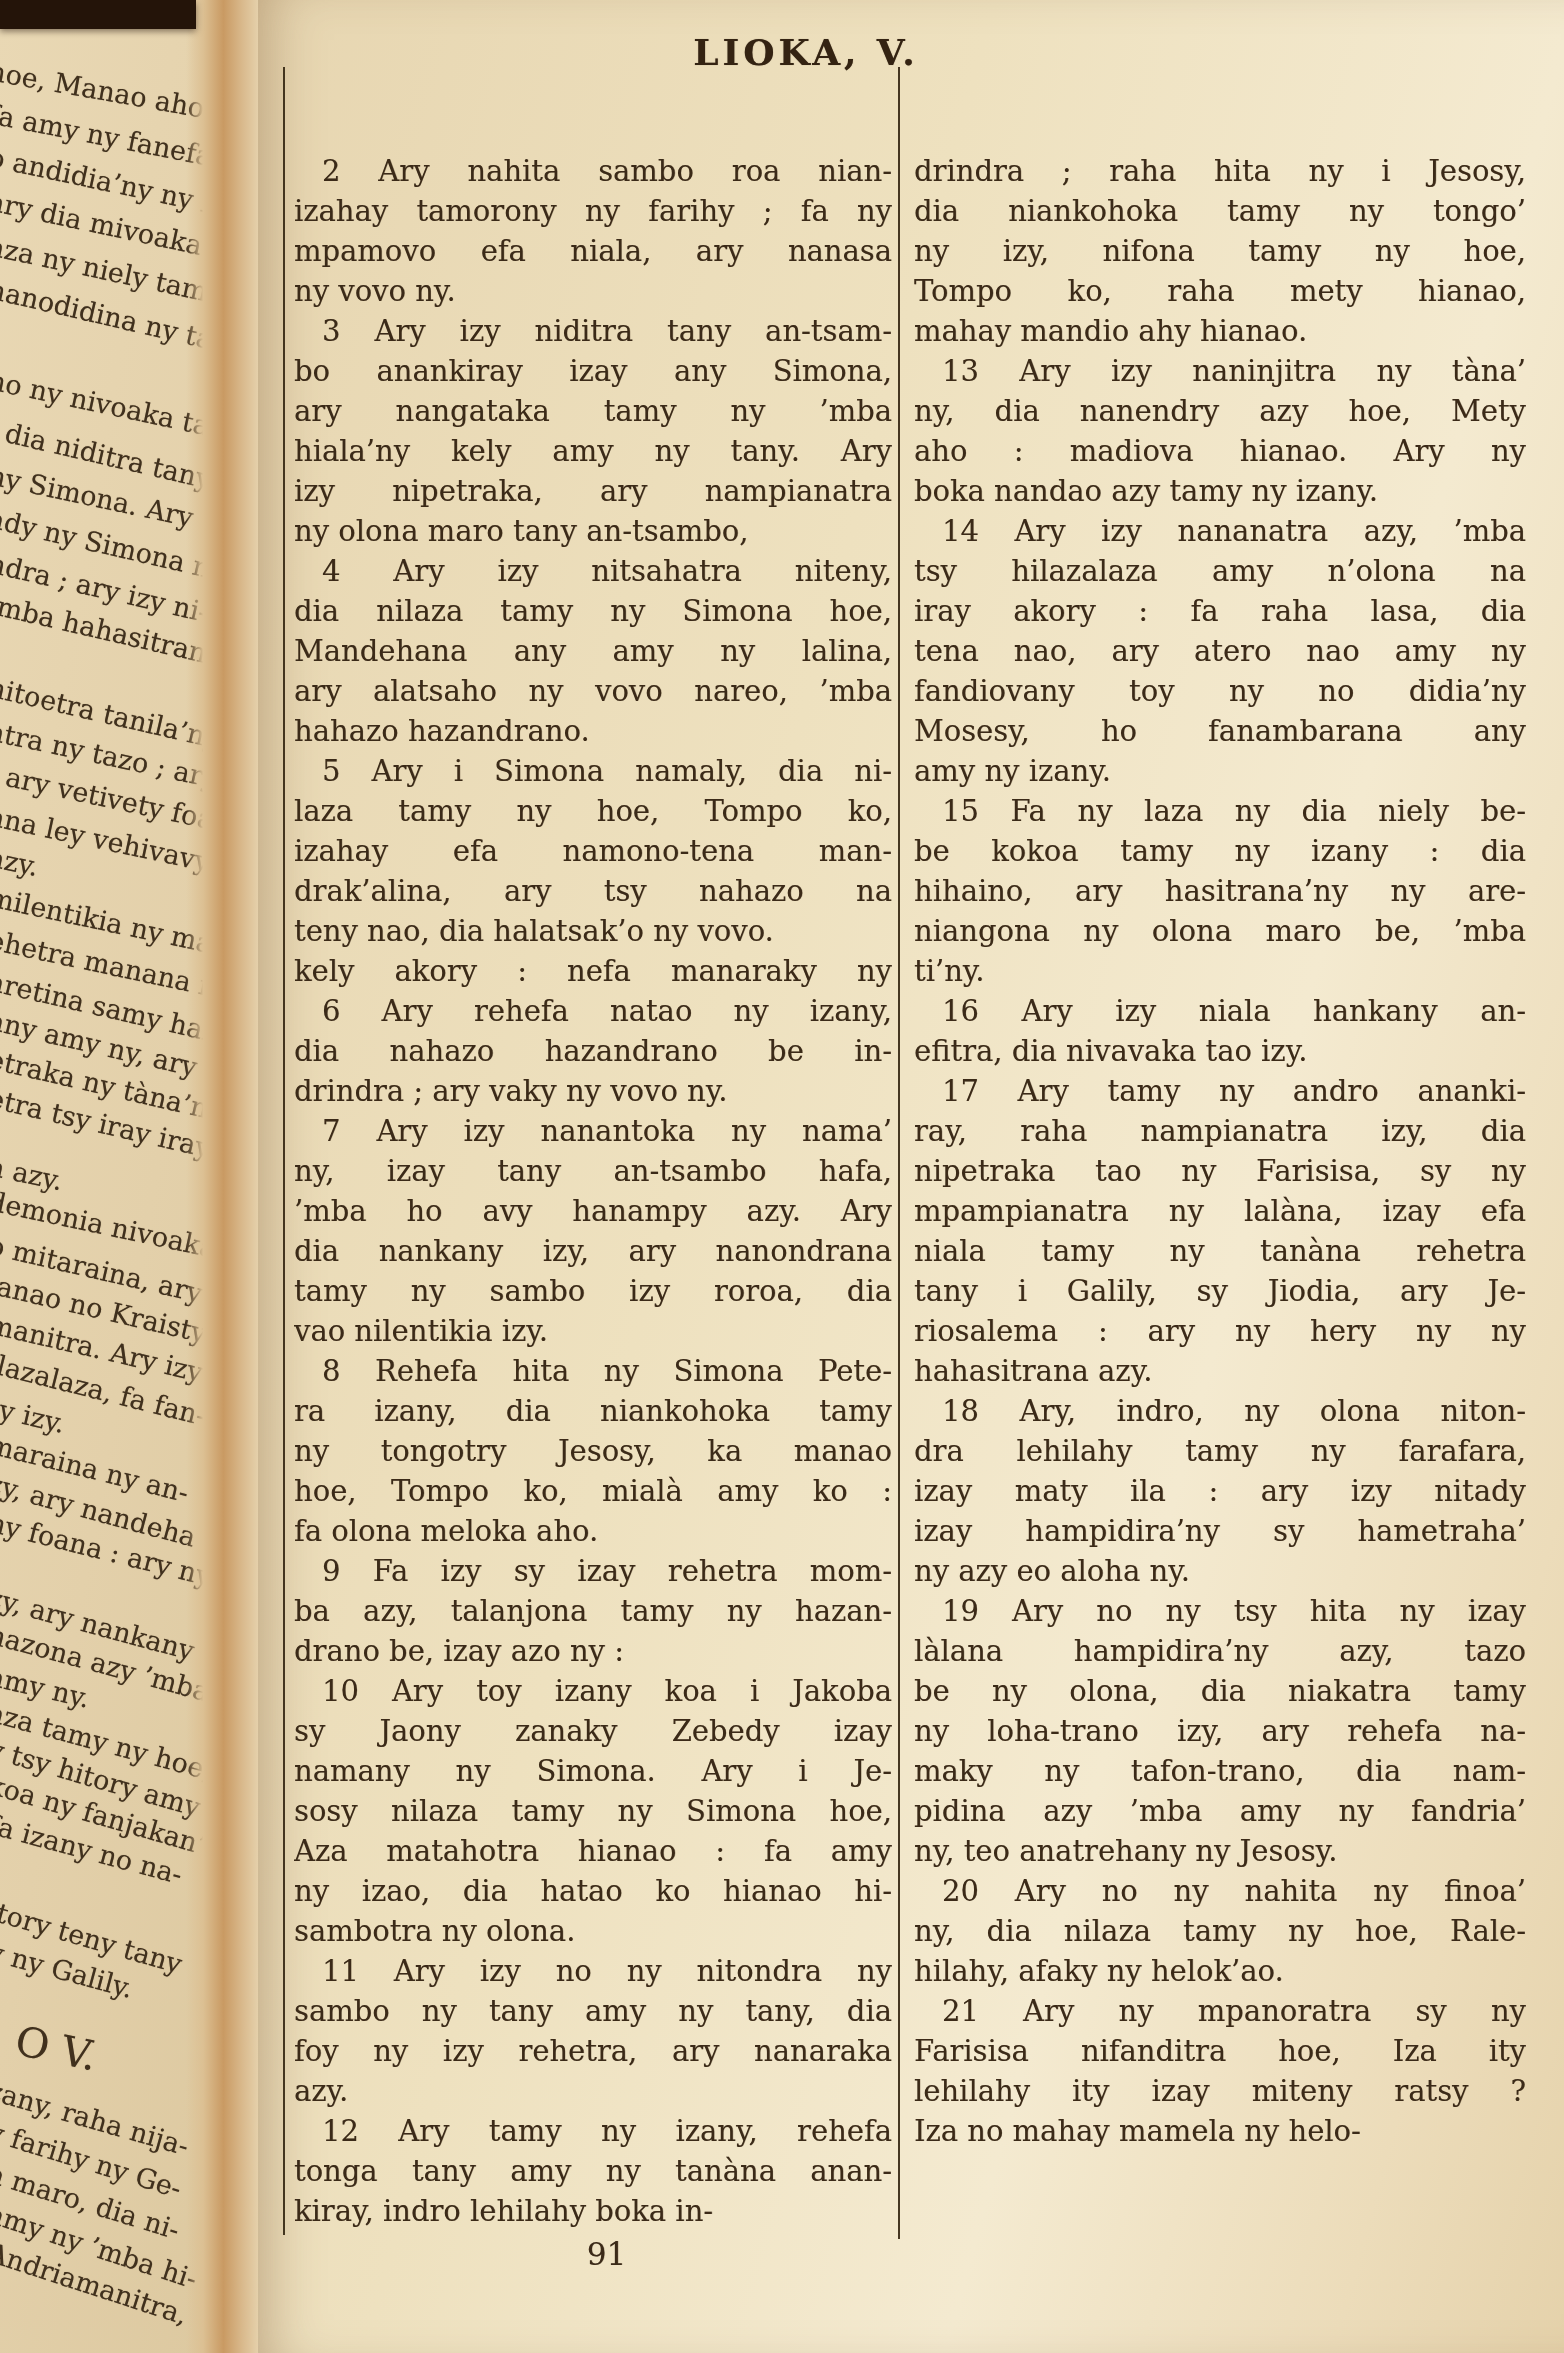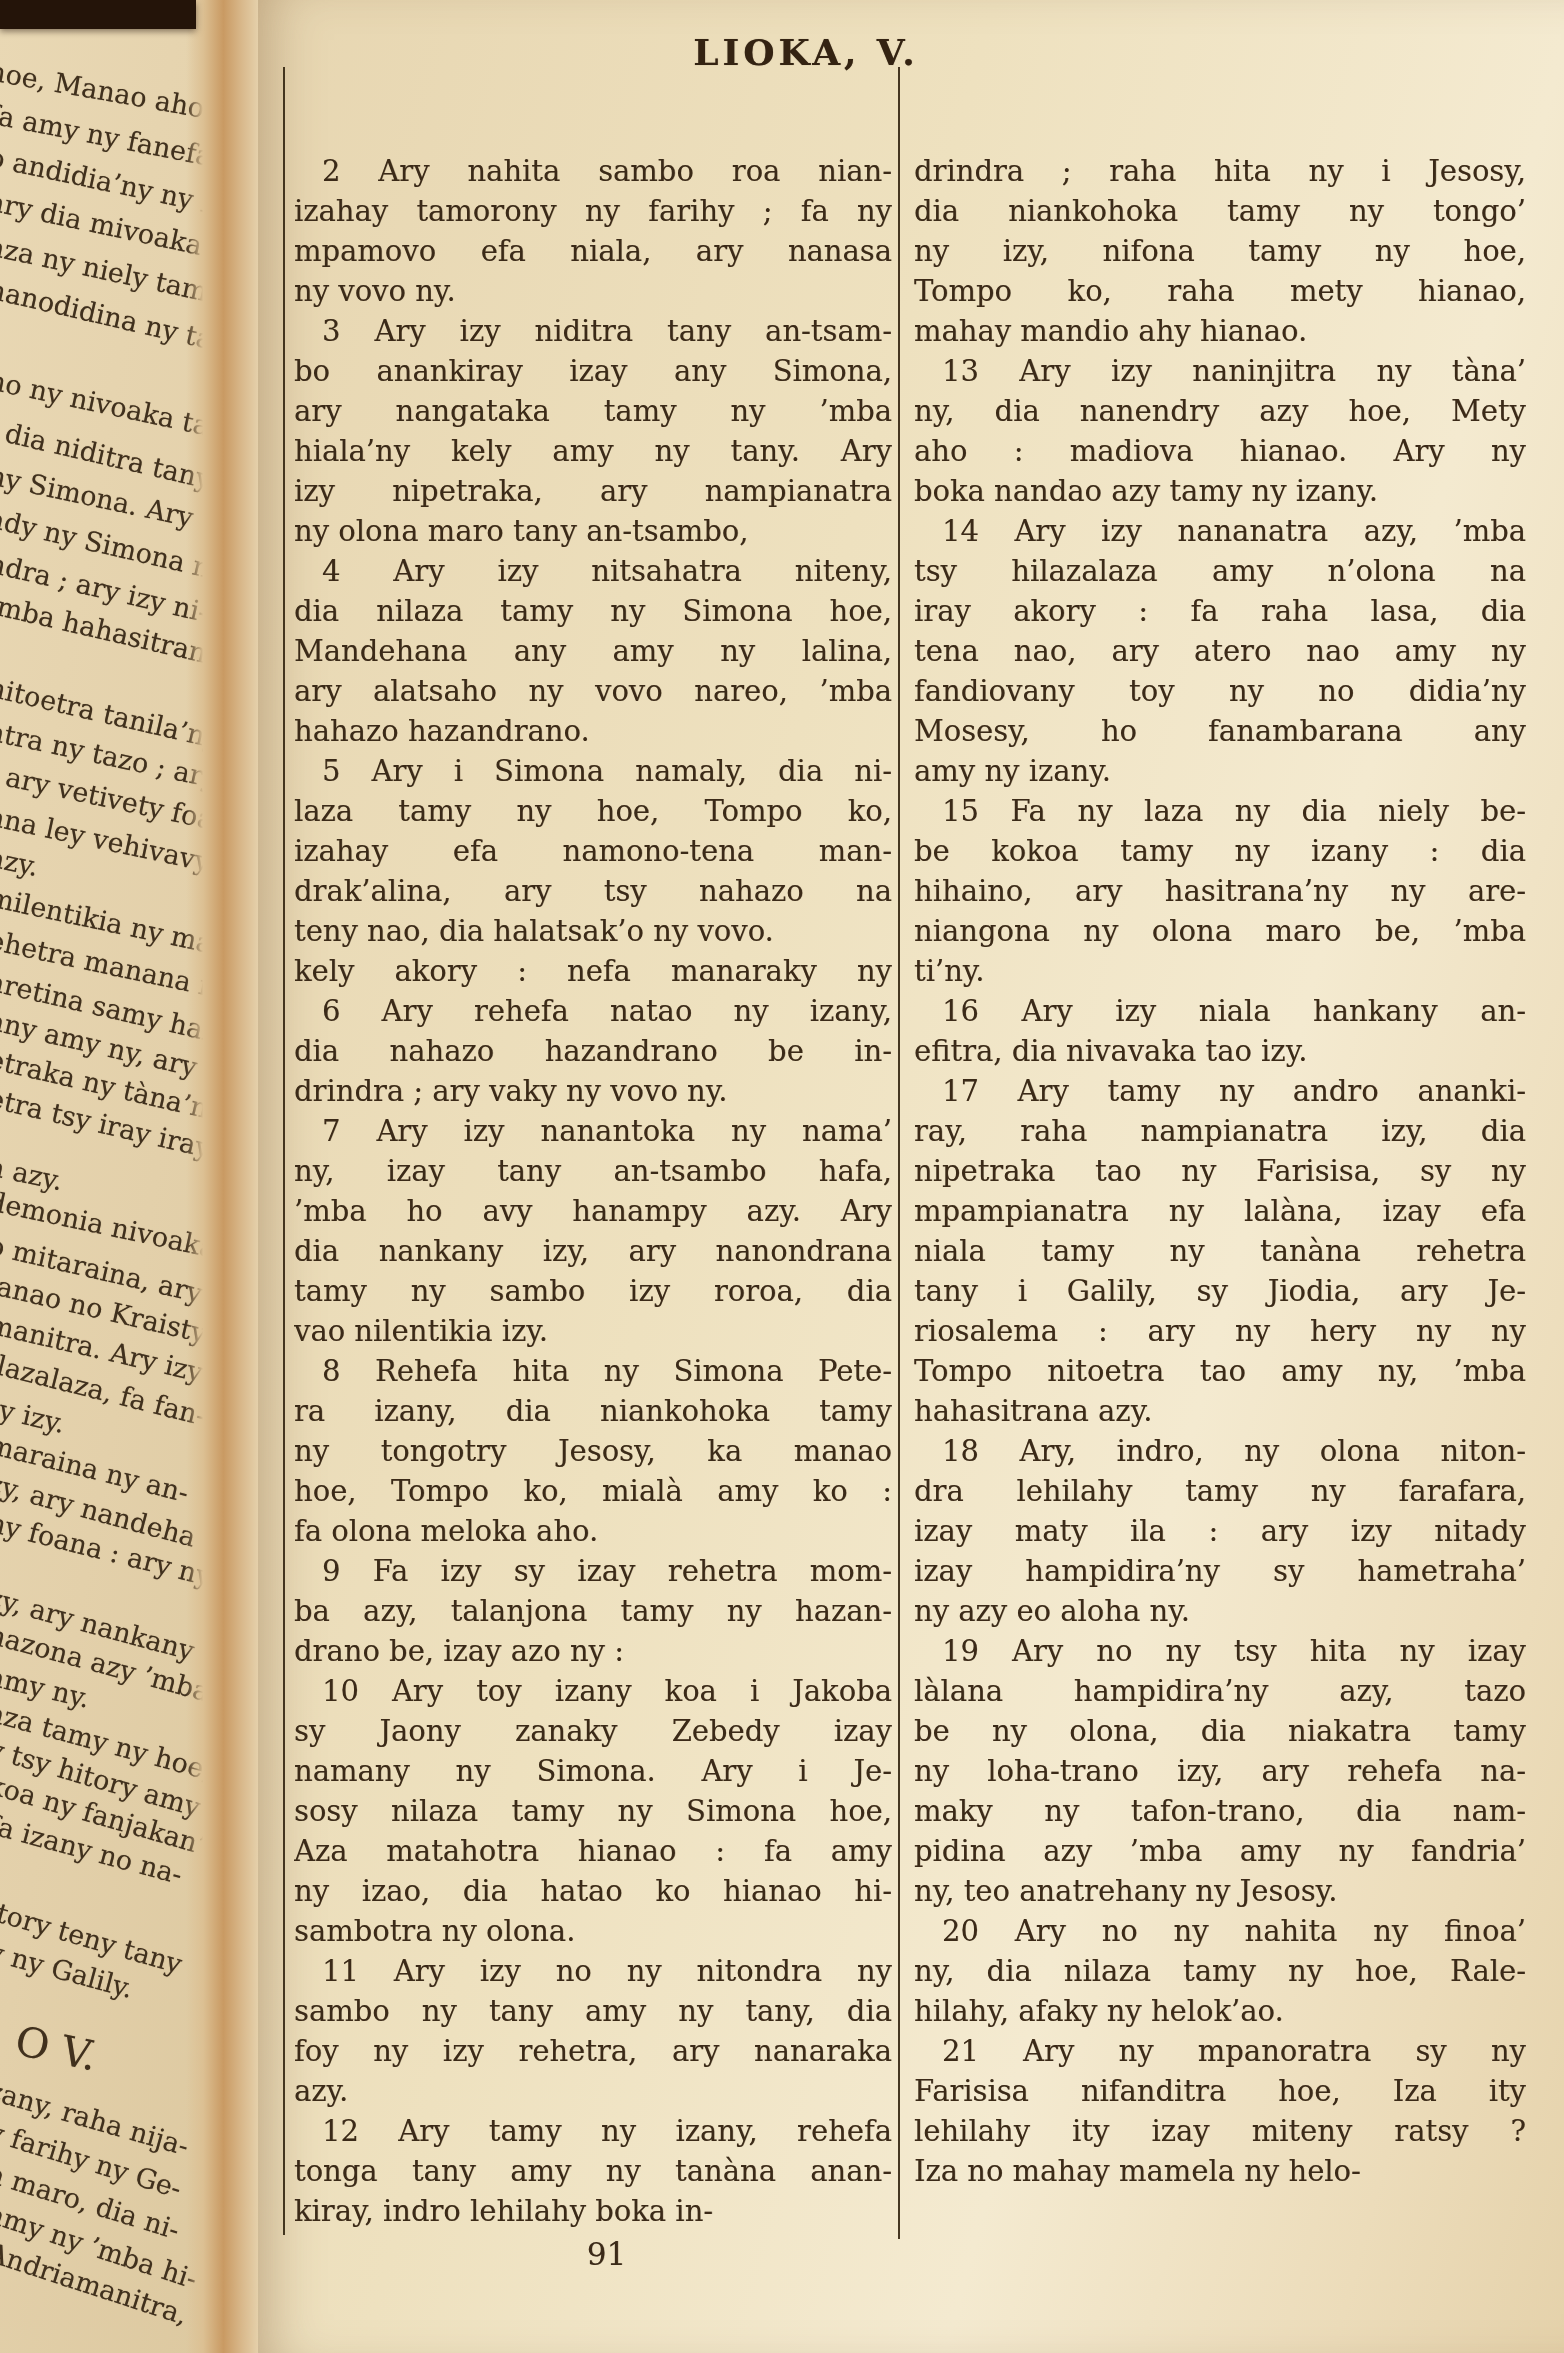--- a/index.html
+++ b/index.html
@@ -245,21 +245,20 @@
           <div class="line lastln">efitra, dia nivavaka tao izy.</div>
         </div>
         <div class="verse">
           <div class="line first">17 Ary tamy ny andro ananki-</div>
           <div class="line">ray, raha nampianatra izy, dia</div>
           <div class="line">nipetraka tao ny Farisisa, sy ny</div>
           <div class="line">mpampianatra ny lalàna, izay efa</div>
           <div class="line">niala tamy ny tanàna rehetra</div>
           <div class="line">tany  i Galily, sy Jiodia, ary Je-</div>
           <div class="line">riosalema :  ary ny hery ny ny</div>
-          <div class="line">Tompo nitoetra tao amy ny, ’mba</div>
           <div class="line lastln">hahasitrana azy.</div>
         </div>
         <div class="verse">
           <div class="line first">18 Ary, indro, ny olona niton-</div>
           <div class="line">dra lehilahy tamy ny farafara,</div>
           <div class="line">izay maty ila :  ary izy nitady</div>
           <div class="line">izay hampidira’ny sy hametraha’</div>
           <div class="line lastln">ny azy eo aloha ny.</div>
         </div>
         <div class="verse">

